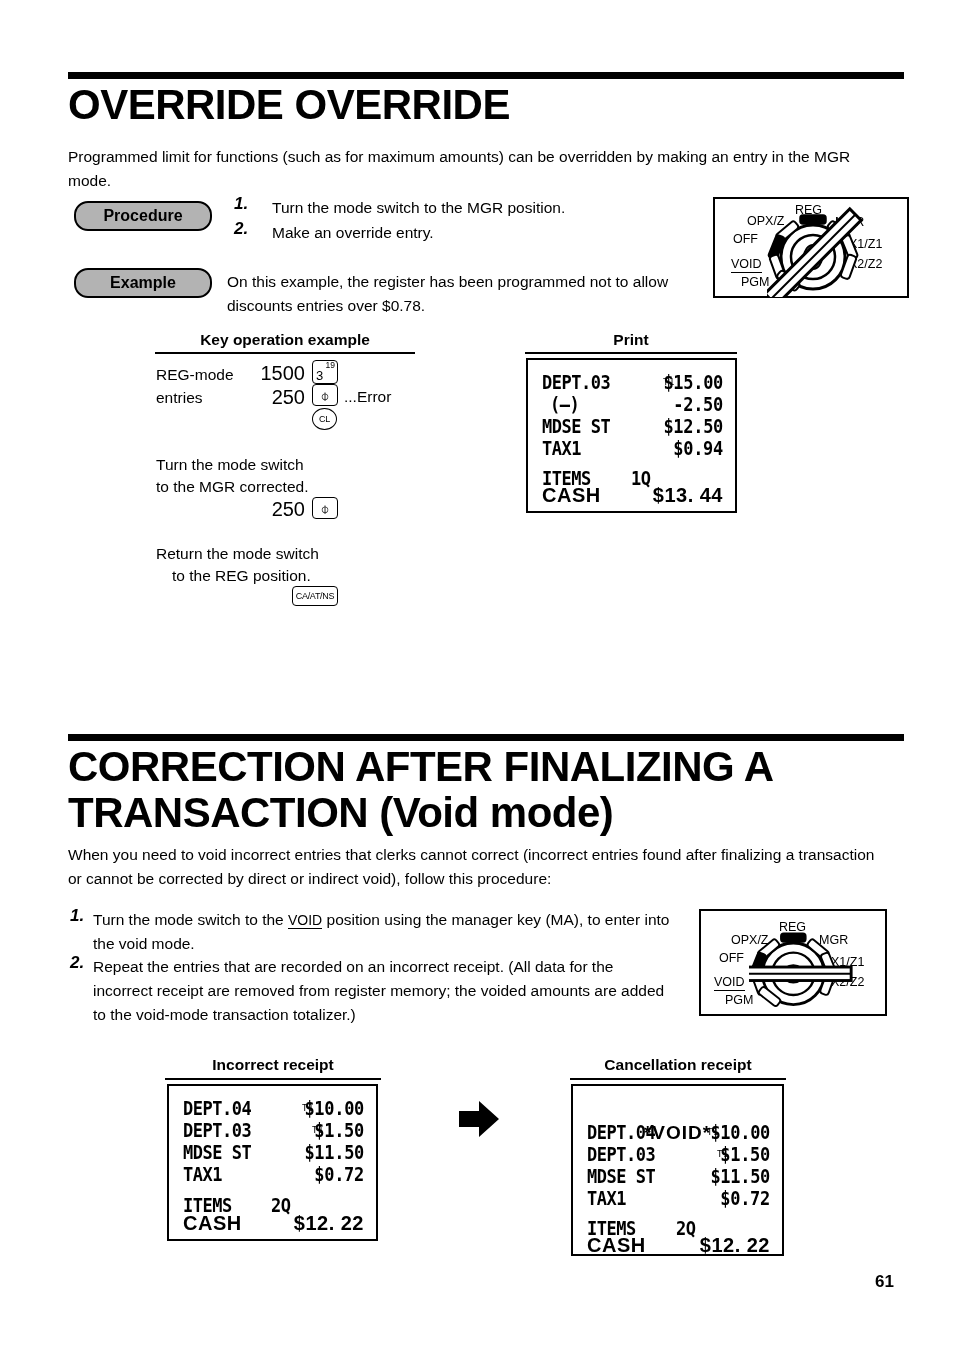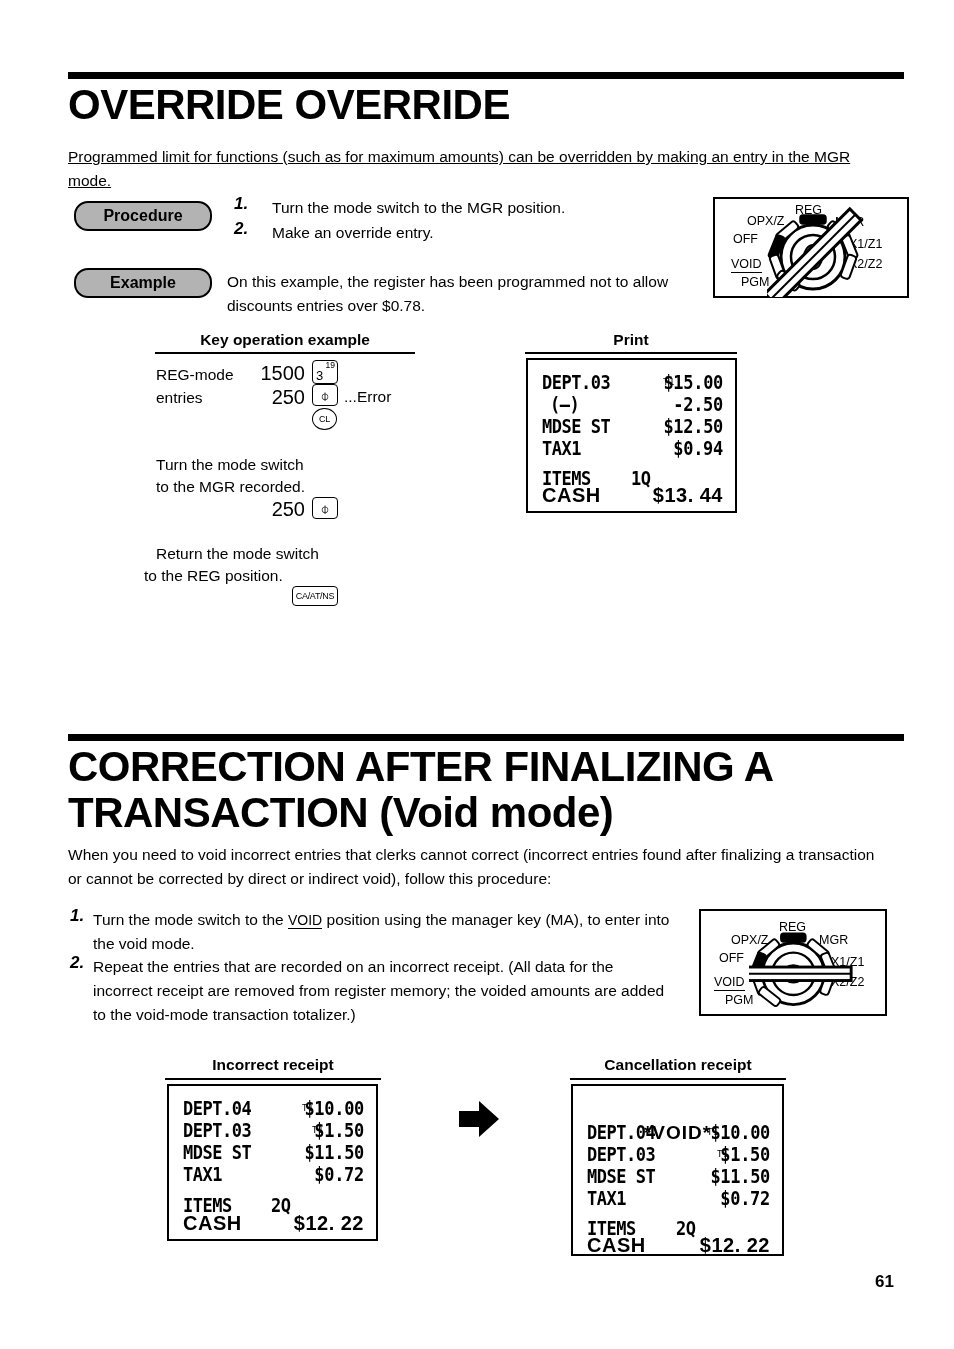--- a/index.html
+++ b/index.html
@@ -219,21 +219,21 @@
 
   .arrow-right { position: absolute; }
 </style>
 </head>
 <body>
 
 <div class="rule-thick" style="left:68px; top:72px; width:836px;"></div>
 
 <h1 class="section-title" style="left:68px; top:82px; width:800px;">OVERRIDE OVERRIDE</h1>
 
-<p class="body-text" style="left:68px; top:145px; width:810px;text-decoration:underline;">Programmed limit for functions (such as for maximum amounts) can be overridden by making an entry in the MGR mode.</p>
+<p class="body-text" style="left:68px; top:145px; width:810px;">Programmed limit for functions (such as for maximum amounts) can be overridden by making an entry in the MGR mode.</p>
 
 <div class="pill" style="left:74px; top:201px; width:134px;">Procedure</div>
 
 <div class="num" style="left:234px; top:194px;">1.</div>
 <div class="step-text" style="left:272px; top:196px; width:420px;">Turn the mode switch to the MGR position.</div>
 
 <div class="num" style="left:234px; top:219px;">2.</div>
 <div class="step-text" style="left:272px; top:221px; width:420px;">Make an override entry.</div>
 
 <div class="pill" style="left:74px; top:268px; width:134px;">Example</div>
@@ -299,30 +299,30 @@
   <span class="k-minus">⌽</span>
 </div>
 
 <div class="err-lbl" style="left:344px; top:388px;">...Error</div>
 
 <div class="keycap round" style="left:312px; top:408px; width:25px; height:22px;">
   <span class="k-center small">CL</span>
 </div>
 
 <div class="entry-lbl" style="left:156px; top:456px;">Turn the mode switch</div>
-<div class="entry-lbl" style="left:156px; top:478px;">to the MGR recorded.</div>
+<div class="entry-lbl" style="left:156px; top:478px;">to the MGR corrected.</div>
 
 <div class="entry-num" style="left:240px; top:498px; width:65px;">250</div>
 
 <div class="keycap" style="left:312px; top:497px; width:26px; height:22px;">
   <span class="k-minus">⌽</span>
 </div>
 
 <div class="entry-lbl" style="left:156px; top:545px;">Return the mode switch</div>
-<div class="entry-lbl" style="left:144px; top:567px;">to the REG position.</div>
+<div class="entry-lbl" style="left:172px; top:567px;">to the REG position.</div>
 
 <div class="keycap" style="left:292px; top:586px; width:46px; height:20px;">
   <span class="k-center small">CA/AT/NS</span>
 </div>
 
 <div class="col-head" style="left:525px; top:331px; width:212px;">Print</div>
 <div class="col-rule" style="left:525px; top:352px; width:212px;"></div>
 
 <div class="receipt" style="left:526px; top:358px; width:211px; height:155px;">
 

